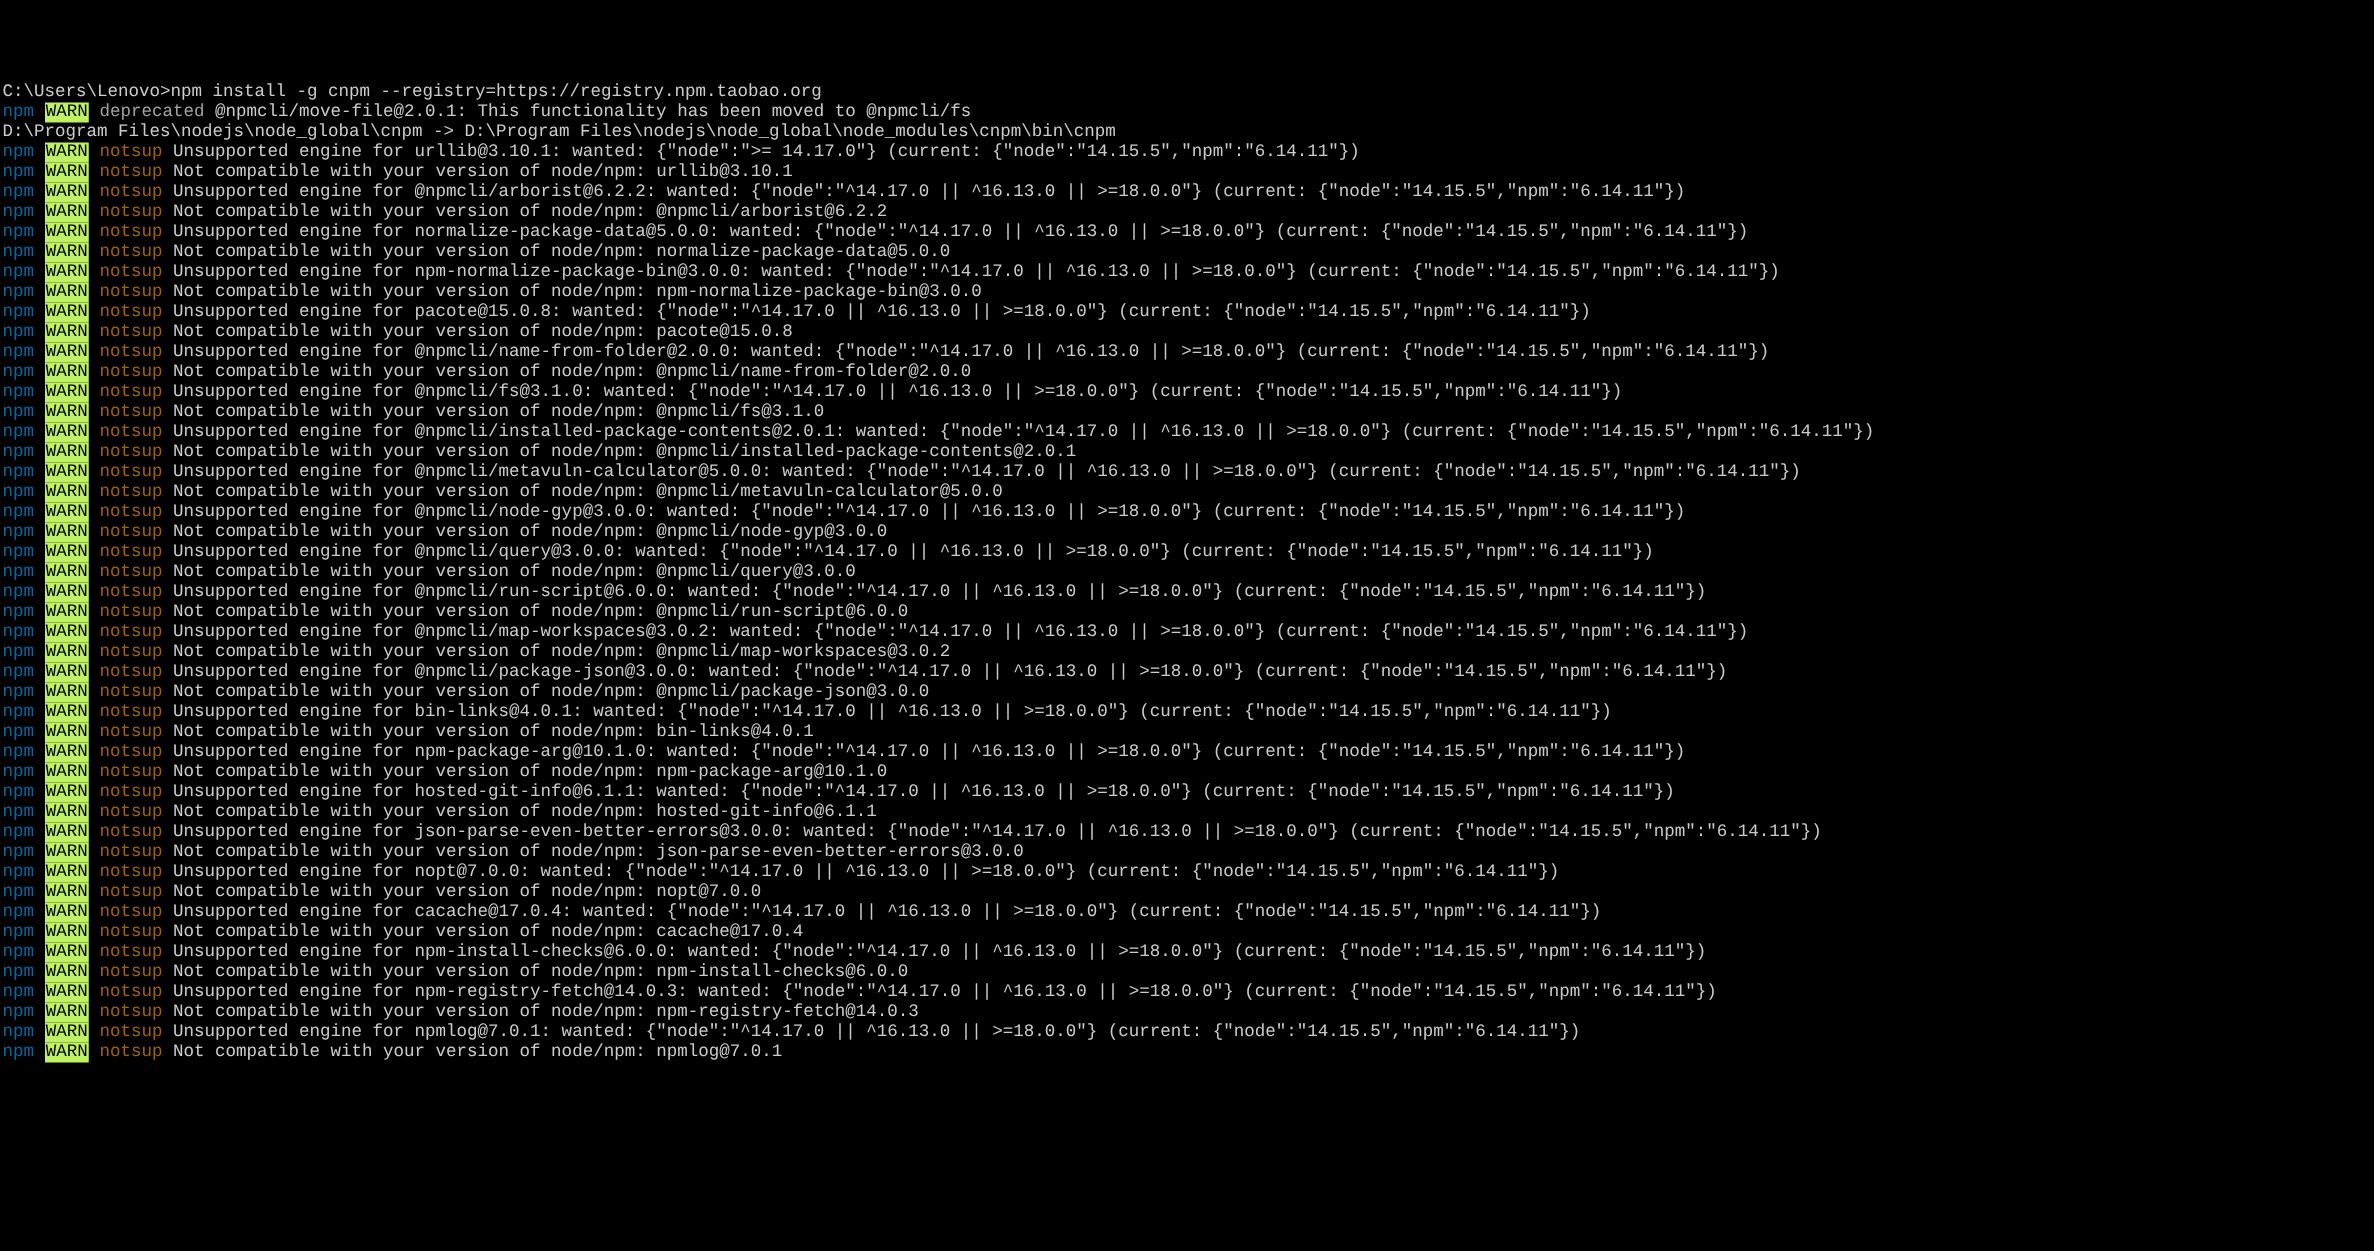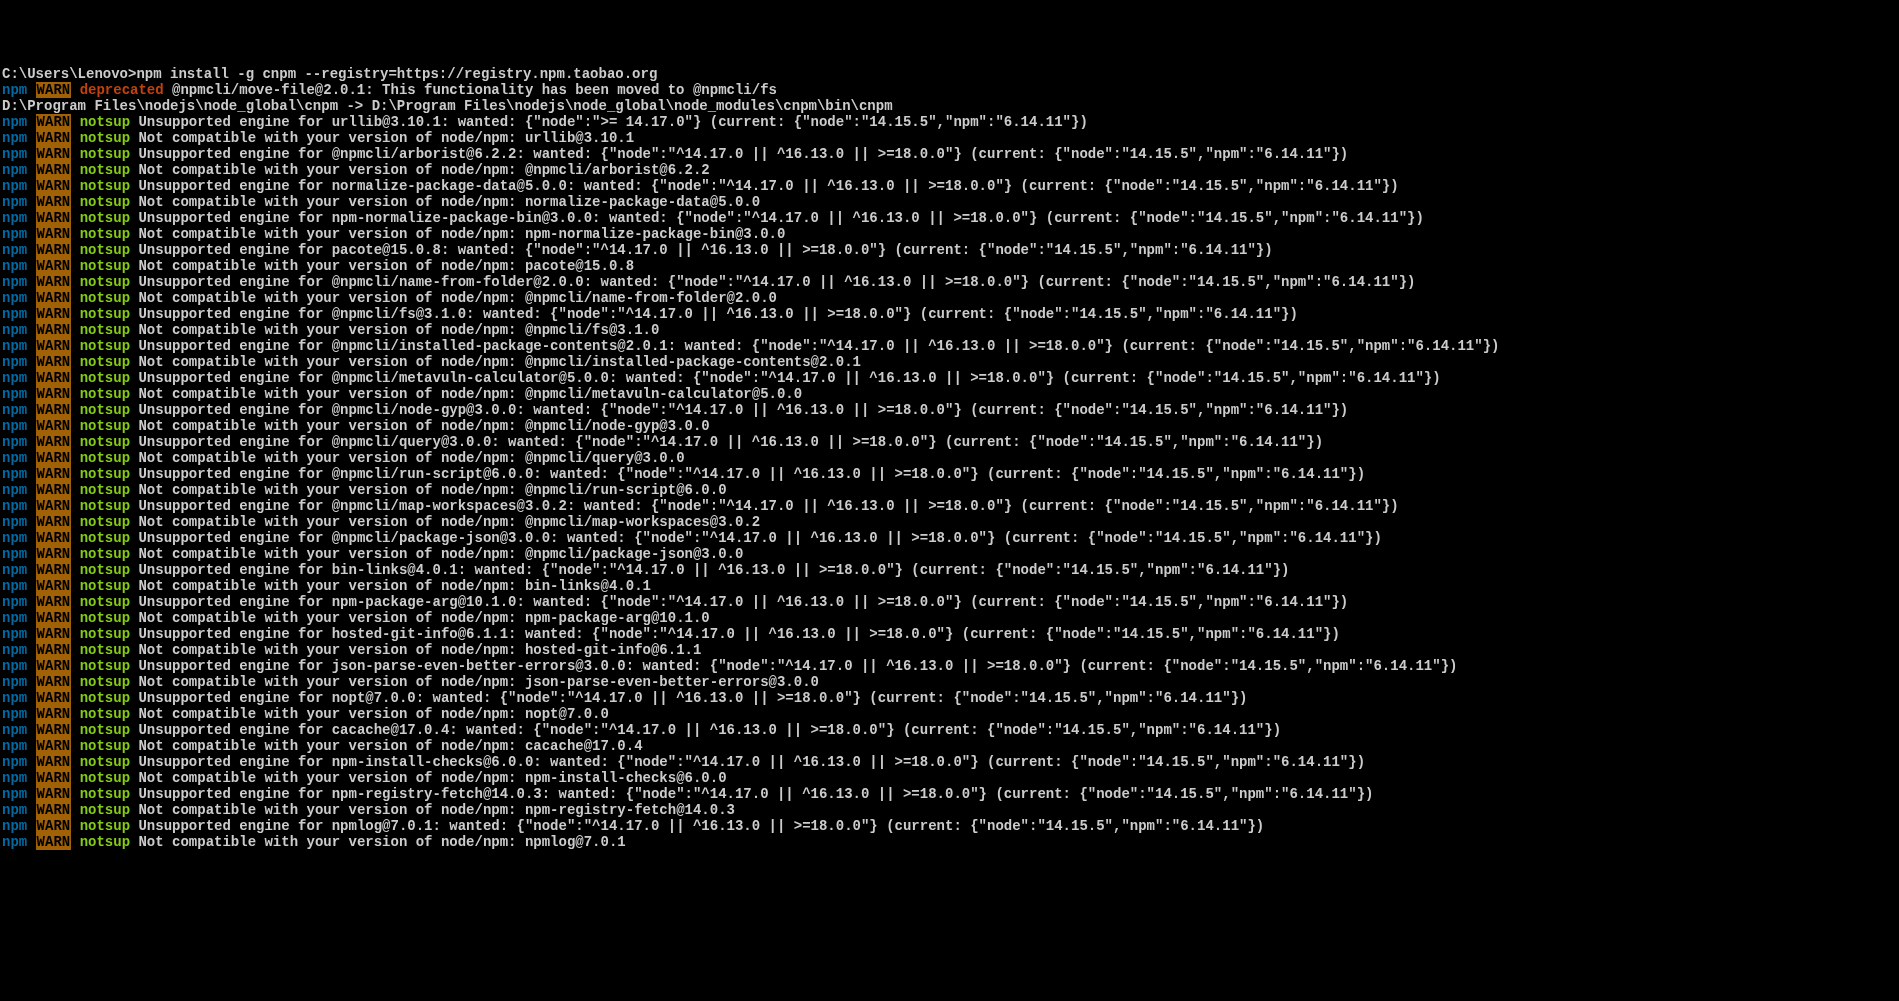--- a/index.html
+++ b/index.html
@@ -8,25 +8,25 @@
     color: #ccc;
     font-family: 'Consolas', 'Courier New', monospace;
     font-size: 14px;
     line-height: 16px;
     padding: 2px;
     white-space: pre;
     width: 1899px;
     height: 1001px;
     overflow: hidden;
   }
-  .line { display: block; font-weight: bold; }
+  .line { display: block; }
   .prompt { color: #ccc; }
-  .warn { background: #a16207; color: #000; padding: 0 1px; }
-  .deprecated { color: #c2410c; }
-  .notsup { color: #84cc16; margin-top: 28px; }
+  .warn { background: #bef264; color: #000; padding: 0 1px; }
+  .deprecated { color: #a3a3a3; }
+  .notsup { color: #a16207; margin-top: 28px; }
   .gray { color: #ccc; }
   .npm { color: #0369a1; }
 </style>
 </head>
 <body>
 
 
 
 <div id="terminal"><div class="line"><span class="prompt">C:\Users\Lenovo&gt;</span><span class="gray">npm install -g cnpm --registry=https://registry.npm.taobao.org</span></div><div class="line"><span class="npm">npm </span><span class="warn">WARN</span><span class="gray"> </span><span class="deprecated">deprecated</span><span class="gray"> @npmcli/move-file@2.0.1: This functionality has been moved to @npmcli/fs</span></div><div class="line"><span class="gray">D:\Program Files\nodejs\node_global\cnpm -&gt; D:\Program Files\nodejs\node_global\node_modules\cnpm\bin\cnpm</span></div><div class="line"><span class="npm">npm </span><span class="warn">WARN</span><span class="gray"> </span><span class="notsup">notsup</span><span class="gray"> Unsupported engine for urllib@3.10.1: wanted: {"node":"&gt;= 14.17.0"} (current: {"node":"14.15.5","npm":"6.14.11"})</span></div><div class="line"><span class="npm">npm </span><span class="warn">WARN</span><span class="gray"> </span><span class="notsup">notsup</span><span class="gray"> Not compatible with your version of node/npm: urllib@3.10.1</span></div><div class="line"><span class="npm">npm </span><span class="warn">WARN</span><span class="gray"> </span><span class="notsup">notsup</span><span class="gray"> Unsupported engine for @npmcli/arborist@6.2.2: wanted: {"node":"^14.17.0 || ^16.13.0 || &gt;=18.0.0"} (current: {"node":"14.15.5","npm":"6.14.11"})</span></div><div class="line"><span class="npm">npm </span><span class="warn">WARN</span><span class="gray"> </span><span class="notsup">notsup</span><span class="gray"> Not compatible with your version of node/npm: @npmcli/arborist@6.2.2</span></div><div class="line"><span class="npm">npm </span><span class="warn">WARN</span><span class="gray"> </span><span class="notsup">notsup</span><span class="gray"> Unsupported engine for normalize-package-data@5.0.0: wanted: {"node":"^14.17.0 || ^16.13.0 || &gt;=18.0.0"} (current: {"node":"14.15.5","npm":"6.14.11"})</span></div><div class="line"><span class="npm">npm </span><span class="warn">WARN</span><span class="gray"> </span><span class="notsup">notsup</span><span class="gray"> Not compatible with your version of node/npm: normalize-package-data@5.0.0</span></div><div class="line"><span class="npm">npm </span><span class="warn">WARN</span><span class="gray"> </span><span class="notsup">notsup</span><span class="gray"> Unsupported engine for npm-normalize-package-bin@3.0.0: wanted: {"node":"^14.17.0 || ^16.13.0 || &gt;=18.0.0"} (current: {"node":"14.15.5","npm":"6.14.11"})</span></div><div class="line"><span class="npm">npm </span><span class="warn">WARN</span><span class="gray"> </span><span class="notsup">notsup</span><span class="gray"> Not compatible with your version of node/npm: npm-normalize-package-bin@3.0.0</span></div><div class="line"><span class="npm">npm </span><span class="warn">WARN</span><span class="gray"> </span><span class="notsup">notsup</span><span class="gray"> Unsupported engine for pacote@15.0.8: wanted: {"node":"^14.17.0 || ^16.13.0 || &gt;=18.0.0"} (current: {"node":"14.15.5","npm":"6.14.11"})</span></div><div class="line"><span class="npm">npm </span><span class="warn">WARN</span><span class="gray"> </span><span class="notsup">notsup</span><span class="gray"> Not compatible with your version of node/npm: pacote@15.0.8</span></div><div class="line"><span class="npm">npm </span><span class="warn">WARN</span><span class="gray"> </span><span class="notsup">notsup</span><span class="gray"> Unsupported engine for @npmcli/name-from-folder@2.0.0: wanted: {"node":"^14.17.0 || ^16.13.0 || &gt;=18.0.0"} (current: {"node":"14.15.5","npm":"6.14.11"})</span></div><div class="line"><span class="npm">npm </span><span class="warn">WARN</span><span class="gray"> </span><span class="notsup">notsup</span><span class="gray"> Not compatible with your version of node/npm: @npmcli/name-from-folder@2.0.0</span></div><div class="line"><span class="npm">npm </span><span class="warn">WARN</span><span class="gray"> </span><span class="notsup">notsup</span><span class="gray"> Unsupported engine for @npmcli/fs@3.1.0: wanted: {"node":"^14.17.0 || ^16.13.0 || &gt;=18.0.0"} (current: {"node":"14.15.5","npm":"6.14.11"})</span></div><div class="line"><span class="npm">npm </span><span class="warn">WARN</span><span class="gray"> </span><span class="notsup">notsup</span><span class="gray"> Not compatible with your version of node/npm: @npmcli/fs@3.1.0</span></div><div class="line"><span class="npm">npm </span><span class="warn">WARN</span><span class="gray"> </span><span class="notsup">notsup</span><span class="gray"> Unsupported engine for @npmcli/installed-package-contents@2.0.1: wanted: {"node":"^14.17.0 || ^16.13.0 || &gt;=18.0.0"} (current: {"node":"14.15.5","npm":"6.14.11"})</span></div><div class="line"><span class="npm">npm </span><span class="warn">WARN</span><span class="gray"> </span><span class="notsup">notsup</span><span class="gray"> Not compatible with your version of node/npm: @npmcli/installed-package-contents@2.0.1</span></div><div class="line"><span class="npm">npm </span><span class="warn">WARN</span><span class="gray"> </span><span class="notsup">notsup</span><span class="gray"> Unsupported engine for @npmcli/metavuln-calculator@5.0.0: wanted: {"node":"^14.17.0 || ^16.13.0 || &gt;=18.0.0"} (current: {"node":"14.15.5","npm":"6.14.11"})</span></div><div class="line"><span class="npm">npm </span><span class="warn">WARN</span><span class="gray"> </span><span class="notsup">notsup</span><span class="gray"> Not compatible with your version of node/npm: @npmcli/metavuln-calculator@5.0.0</span></div><div class="line"><span class="npm">npm </span><span class="warn">WARN</span><span class="gray"> </span><span class="notsup">notsup</span><span class="gray"> Unsupported engine for @npmcli/node-gyp@3.0.0: wanted: {"node":"^14.17.0 || ^16.13.0 || &gt;=18.0.0"} (current: {"node":"14.15.5","npm":"6.14.11"})</span></div><div class="line"><span class="npm">npm </span><span class="warn">WARN</span><span class="gray"> </span><span class="notsup">notsup</span><span class="gray"> Not compatible with your version of node/npm: @npmcli/node-gyp@3.0.0</span></div><div class="line"><span class="npm">npm </span><span class="warn">WARN</span><span class="gray"> </span><span class="notsup">notsup</span><span class="gray"> Unsupported engine for @npmcli/query@3.0.0: wanted: {"node":"^14.17.0 || ^16.13.0 || &gt;=18.0.0"} (current: {"node":"14.15.5","npm":"6.14.11"})</span></div><div class="line"><span class="npm">npm </span><span class="warn">WARN</span><span class="gray"> </span><span class="notsup">notsup</span><span class="gray"> Not compatible with your version of node/npm: @npmcli/query@3.0.0</span></div><div class="line"><span class="npm">npm </span><span class="warn">WARN</span><span class="gray"> </span><span class="notsup">notsup</span><span class="gray"> Unsupported engine for @npmcli/run-script@6.0.0: wanted: {"node":"^14.17.0 || ^16.13.0 || &gt;=18.0.0"} (current: {"node":"14.15.5","npm":"6.14.11"})</span></div><div class="line"><span class="npm">npm </span><span class="warn">WARN</span><span class="gray"> </span><span class="notsup">notsup</span><span class="gray"> Not compatible with your version of node/npm: @npmcli/run-script@6.0.0</span></div><div class="line"><span class="npm">npm </span><span class="warn">WARN</span><span class="gray"> </span><span class="notsup">notsup</span><span class="gray"> Unsupported engine for @npmcli/map-workspaces@3.0.2: wanted: {"node":"^14.17.0 || ^16.13.0 || &gt;=18.0.0"} (current: {"node":"14.15.5","npm":"6.14.11"})</span></div><div class="line"><span class="npm">npm </span><span class="warn">WARN</span><span class="gray"> </span><span class="notsup">notsup</span><span class="gray"> Not compatible with your version of node/npm: @npmcli/map-workspaces@3.0.2</span></div><div class="line"><span class="npm">npm </span><span class="warn">WARN</span><span class="gray"> </span><span class="notsup">notsup</span><span class="gray"> Unsupported engine for @npmcli/package-json@3.0.0: wanted: {"node":"^14.17.0 || ^16.13.0 || &gt;=18.0.0"} (current: {"node":"14.15.5","npm":"6.14.11"})</span></div><div class="line"><span class="npm">npm </span><span class="warn">WARN</span><span class="gray"> </span><span class="notsup">notsup</span><span class="gray"> Not compatible with your version of node/npm: @npmcli/package-json@3.0.0</span></div><div class="line"><span class="npm">npm </span><span class="warn">WARN</span><span class="gray"> </span><span class="notsup">notsup</span><span class="gray"> Unsupported engine for bin-links@4.0.1: wanted: {"node":"^14.17.0 || ^16.13.0 || &gt;=18.0.0"} (current: {"node":"14.15.5","npm":"6.14.11"})</span></div><div class="line"><span class="npm">npm </span><span class="warn">WARN</span><span class="gray"> </span><span class="notsup">notsup</span><span class="gray"> Not compatible with your version of node/npm: bin-links@4.0.1</span></div><div class="line"><span class="npm">npm </span><span class="warn">WARN</span><span class="gray"> </span><span class="notsup">notsup</span><span class="gray"> Unsupported engine for npm-package-arg@10.1.0: wanted: {"node":"^14.17.0 || ^16.13.0 || &gt;=18.0.0"} (current: {"node":"14.15.5","npm":"6.14.11"})</span></div><div class="line"><span class="npm">npm </span><span class="warn">WARN</span><span class="gray"> </span><span class="notsup">notsup</span><span class="gray"> Not compatible with your version of node/npm: npm-package-arg@10.1.0</span></div><div class="line"><span class="npm">npm </span><span class="warn">WARN</span><span class="gray"> </span><span class="notsup">notsup</span><span class="gray"> Unsupported engine for hosted-git-info@6.1.1: wanted: {"node":"^14.17.0 || ^16.13.0 || &gt;=18.0.0"} (current: {"node":"14.15.5","npm":"6.14.11"})</span></div><div class="line"><span class="npm">npm </span><span class="warn">WARN</span><span class="gray"> </span><span class="notsup">notsup</span><span class="gray"> Not compatible with your version of node/npm: hosted-git-info@6.1.1</span></div><div class="line"><span class="npm">npm </span><span class="warn">WARN</span><span class="gray"> </span><span class="notsup">notsup</span><span class="gray"> Unsupported engine for json-parse-even-better-errors@3.0.0: wanted: {"node":"^14.17.0 || ^16.13.0 || &gt;=18.0.0"} (current: {"node":"14.15.5","npm":"6.14.11"})</span></div><div class="line"><span class="npm">npm </span><span class="warn">WARN</span><span class="gray"> </span><span class="notsup">notsup</span><span class="gray"> Not compatible with your version of node/npm: json-parse-even-better-errors@3.0.0</span></div><div class="line"><span class="npm">npm </span><span class="warn">WARN</span><span class="gray"> </span><span class="notsup">notsup</span><span class="gray"> Unsupported engine for nopt@7.0.0: wanted: {"node":"^14.17.0 || ^16.13.0 || &gt;=18.0.0"} (current: {"node":"14.15.5","npm":"6.14.11"})</span></div><div class="line"><span class="npm">npm </span><span class="warn">WARN</span><span class="gray"> </span><span class="notsup">notsup</span><span class="gray"> Not compatible with your version of node/npm: nopt@7.0.0</span></div><div class="line"><span class="npm">npm </span><span class="warn">WARN</span><span class="gray"> </span><span class="notsup">notsup</span><span class="gray"> Unsupported engine for cacache@17.0.4: wanted: {"node":"^14.17.0 || ^16.13.0 || &gt;=18.0.0"} (current: {"node":"14.15.5","npm":"6.14.11"})</span></div><div class="line"><span class="npm">npm </span><span class="warn">WARN</span><span class="gray"> </span><span class="notsup">notsup</span><span class="gray"> Not compatible with your version of node/npm: cacache@17.0.4</span></div><div class="line"><span class="npm">npm </span><span class="warn">WARN</span><span class="gray"> </span><span class="notsup">notsup</span><span class="gray"> Unsupported engine for npm-install-checks@6.0.0: wanted: {"node":"^14.17.0 || ^16.13.0 || &gt;=18.0.0"} (current: {"node":"14.15.5","npm":"6.14.11"})</span></div><div class="line"><span class="npm">npm </span><span class="warn">WARN</span><span class="gray"> </span><span class="notsup">notsup</span><span class="gray"> Not compatible with your version of node/npm: npm-install-checks@6.0.0</span></div><div class="line"><span class="npm">npm </span><span class="warn">WARN</span><span class="gray"> </span><span class="notsup">notsup</span><span class="gray"> Unsupported engine for npm-registry-fetch@14.0.3: wanted: {"node":"^14.17.0 || ^16.13.0 || &gt;=18.0.0"} (current: {"node":"14.15.5","npm":"6.14.11"})</span></div><div class="line"><span class="npm">npm </span><span class="warn">WARN</span><span class="gray"> </span><span class="notsup">notsup</span><span class="gray"> Not compatible with your version of node/npm: npm-registry-fetch@14.0.3</span></div><div class="line"><span class="npm">npm </span><span class="warn">WARN</span><span class="gray"> </span><span class="notsup">notsup</span><span class="gray"> Unsupported engine for npmlog@7.0.1: wanted: {"node":"^14.17.0 || ^16.13.0 || &gt;=18.0.0"} (current: {"node":"14.15.5","npm":"6.14.11"})</span></div><div class="line"><span class="npm">npm </span><span class="warn">WARN</span><span class="gray"> </span><span class="notsup">notsup</span><span class="gray"> Not compatible with your version of node/npm: npmlog@7.0.1</span></div></div>
 

